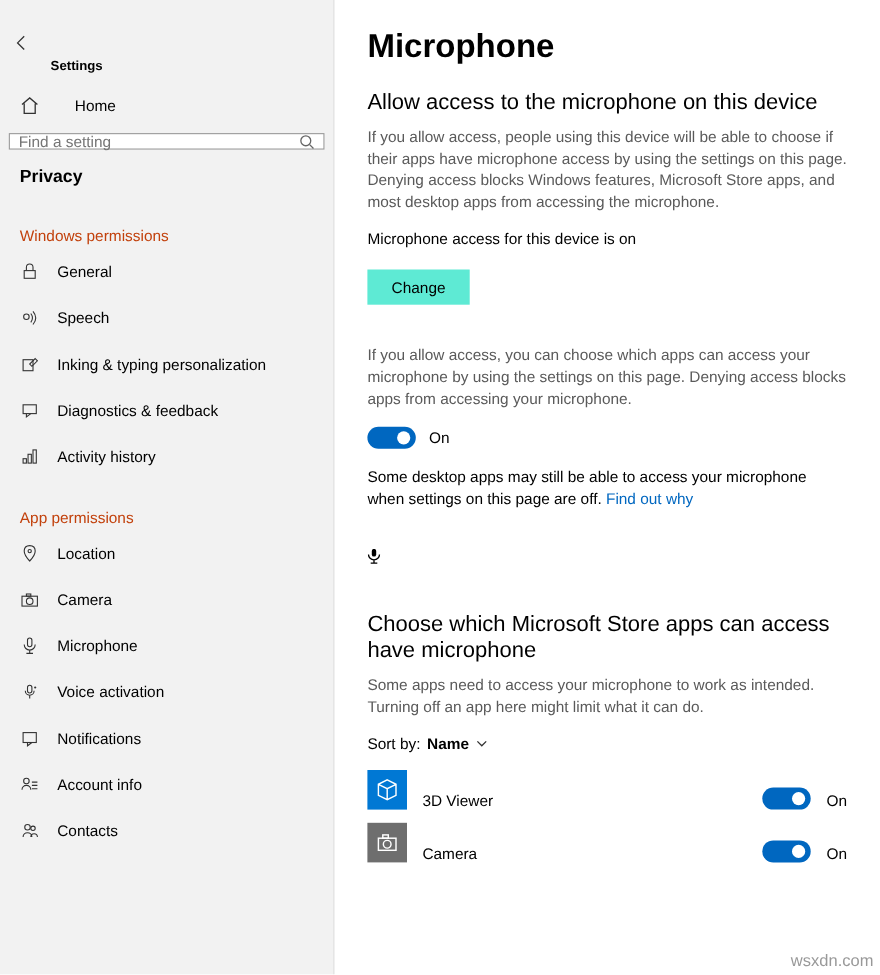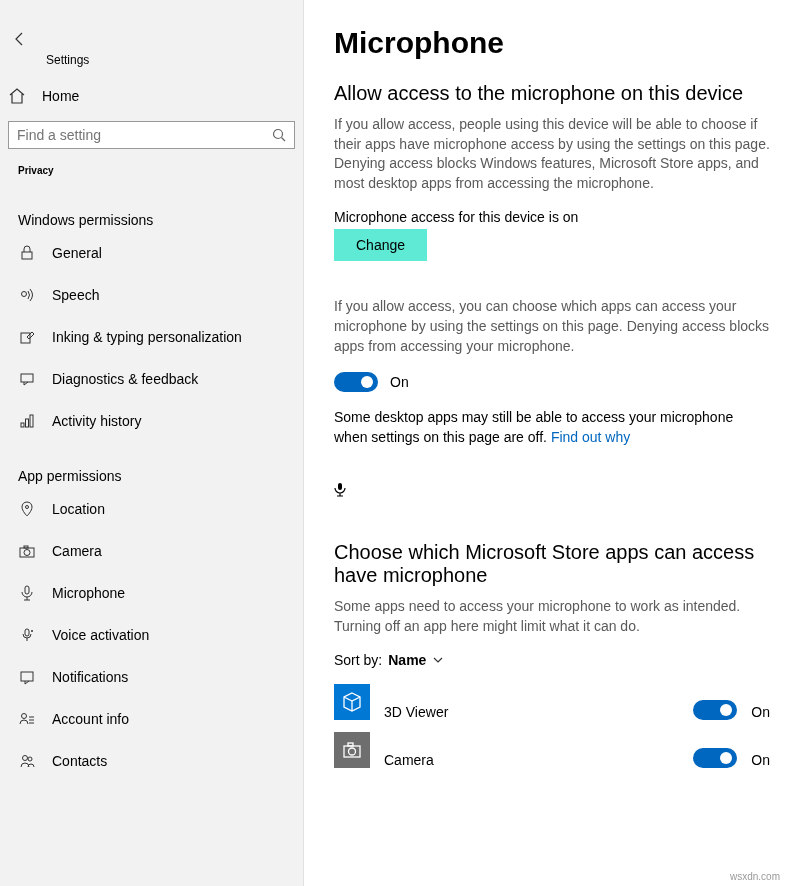--- a/index.html
+++ b/index.html
@@ -1,47 +1,47 @@
 <!DOCTYPE html>
 <html><head>
 <meta charset="utf-8">
 <style>
 * { margin: 0; padding: 0; box-sizing: border-box; font-family: "Segoe UI", sans-serif; }
 body { display: flex; background: #fff; width: 800px; height: 886px; overflow: hidden; }
 .sidebar { width: 304px; background: #f2f2f2; border-right: 1px solid #e0e0e0; display: flex; flex-direction: column; }
 .header { display: flex; align-items: center; padding: 10px 12px; gap: 18px; }
-.header .title { font-size: 12px; font-weight: 400; margin-top: 43px; }
+.header .title { font-size: 12px; font-weight: 700; margin-top: 43px; }
 .back-icon { width: 16px; height: 16px; display:flex; align-items:center; justify-content:center; }
-.home-row { display: flex; align-items: center; gap: 16px; padding: 10px 8px; font-size: 14px; cursor: pointer; }
+.home-row { display: flex; align-items: center; gap: 32px; padding: 10px 18px; font-size: 14px; cursor: pointer; }
 .search-wrap { padding: 6px 8px 6px 8px; }
-.search { display:flex; align-items:center; background:#fff; border:1px solid #999; height:28px; padding:0 8px; }
+.search { display:flex; align-items:center; background:#fff; border:1px solid #999; height:15px; padding:0 8px; }
 .search input { border:none; outline:none; flex:1; font-size:14px; background:transparent; color:#666; }
-.category { padding: 10px 18px 10px 18px; font-size: 10px; font-weight: 700; }
-.group-label { padding: 26px 18px 4px 18px; font-size: 14px; color: #000000; }
+.category { padding: 10px 18px 10px 18px; font-size: 16px; font-weight: 700; }
+.group-label { padding: 26px 18px 4px 18px; font-size: 14px; color: #c2410c; }
 .nav-item { display:flex; align-items:center; gap:16px; padding: 12px 18px; font-size:14px; cursor:pointer; }
 .nav-item .ic { width:18px; height:18px; display:flex; align-items:center; justify-content:center; color:#333; }
 .main { flex:1; padding: 26px 30px 0 30px; overflow:auto; }
 h1 { font-size: 30px; font-weight: 600; margin-bottom: 22px; }
 h2 { font-size: 20px; font-weight: 400; margin-top: 10px; margin-bottom: 10px; }
 .desc { font-size: 14px; color: #5a5a5a; line-height: 1.4; margin-bottom: 16px; }
-.status-line { font-size: 14px; margin-bottom: 4px; }
+.status-line { font-size: 14px; margin-bottom: 20px; }
 .btn { background:#5eead4; border:none; padding: 8px 22px; font-size:14px; cursor:pointer; margin-bottom: 36px; }
 .toggle-row { display:flex; align-items:center; gap:12px; margin: 10px 0 16px 0; }
 .toggle { width:44px; height:20px; border-radius:10px; background:#0067c0; position:relative; cursor:pointer; }
 .toggle::after { content:""; position:absolute; width:12px; height:12px; background:#fff; border-radius:50%; top:4px; right:5px; }
 .toggle-label { font-size:14px; }
 .body-text { font-size:14px; line-height:1.4; margin-bottom:12px; }
 .link { color:#0067c0; cursor:pointer; }
 .mic-inline { display:inline-block; vertical-align:middle; }
 .sort-row { display:flex; align-items:center; gap:6px; font-size:14px; margin: 14px 0 10px 0; }
 .app-row { display:flex; align-items:flex-end; padding:6px 0; gap: 14px; }
 .app-icon { width:36px; height:36px; background:#0078d4; display:flex; align-items:center; justify-content:center; color:#fff; }
 .app-icon.grey { background:#6e6e6e; }
 .app-name { flex:1; font-size:14px; }
-.watermark { position:absolute; bottom:4px; right:20px; font-size:10px; color:#999; }
+.watermark { position:absolute; bottom:4px; right:6px; font-size:15px; color:#999; }
 svg { display:block; }
 .sp { height: 20px; }
 </style>
 </head>
 <body>
 
 <div class="sidebar">
   <div class="header">
     <span class="back-icon">
       <svg width="16" height="16" viewBox="0 0 16 16">

